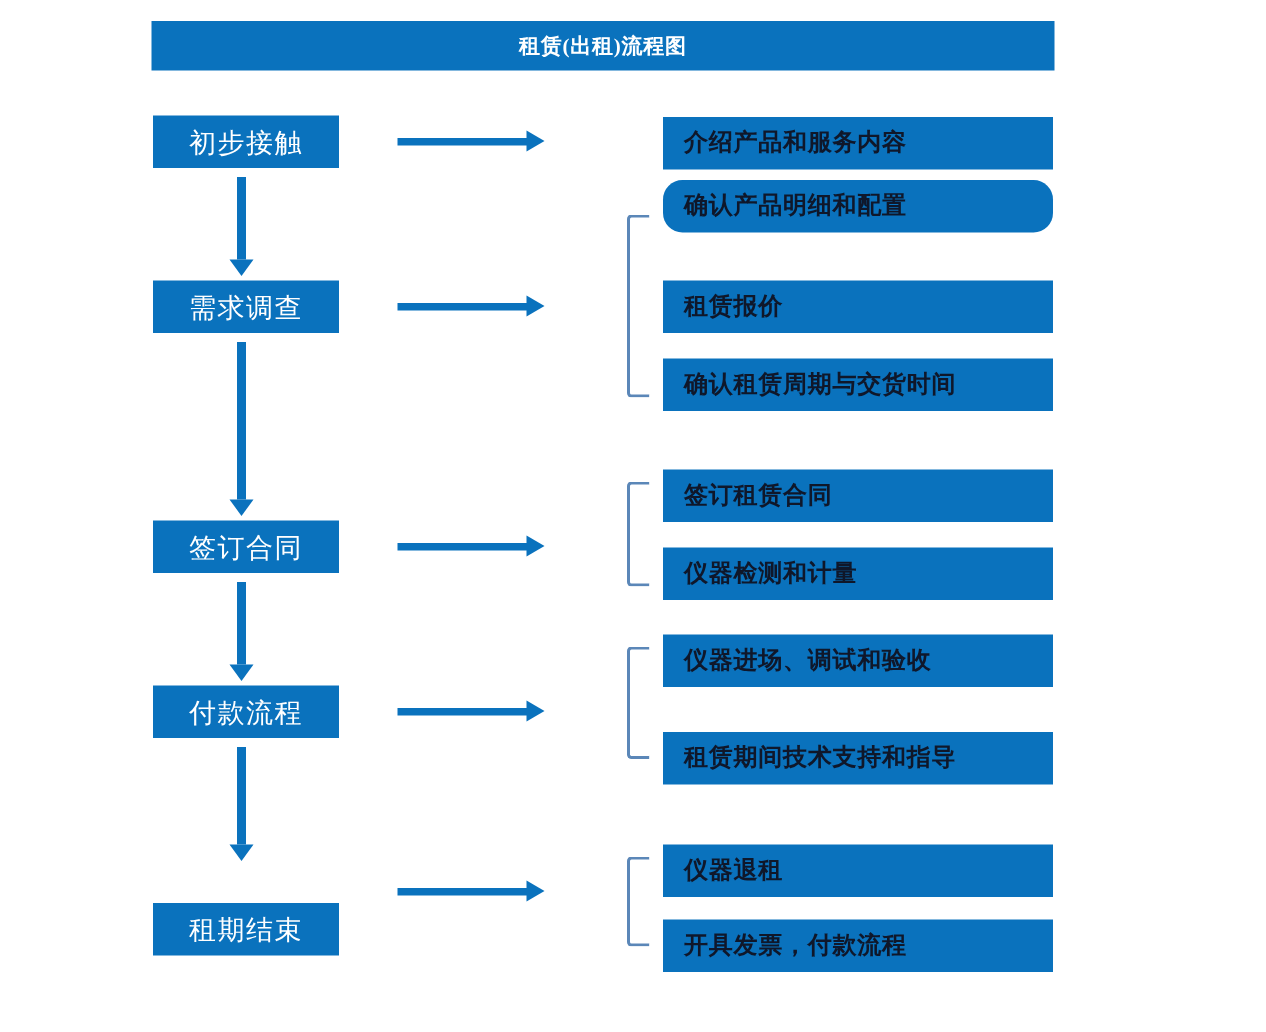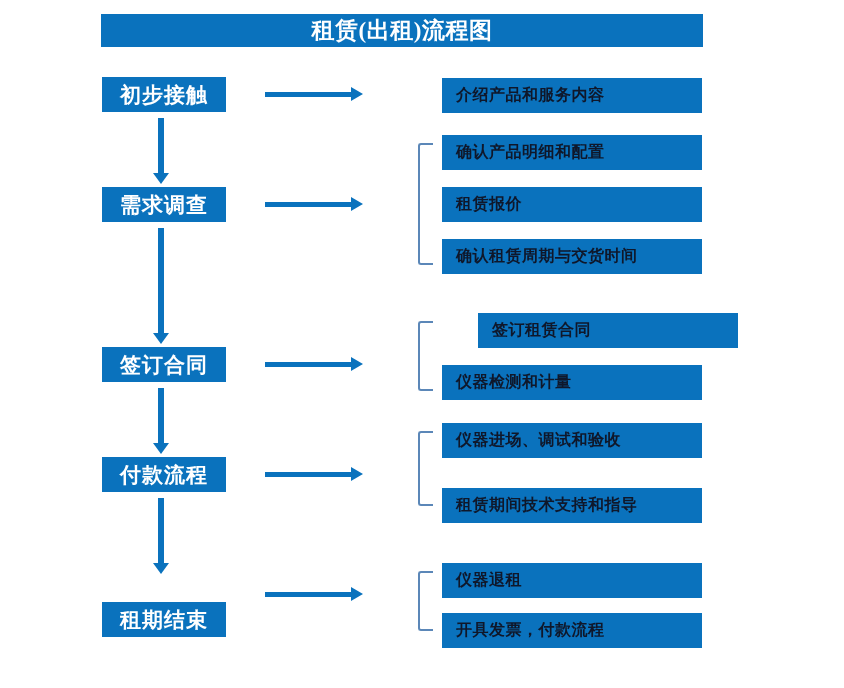--- a/index.html
+++ b/index.html
@@ -21,39 +21,39 @@
 
   
   .title-bar {
     position: absolute;
     left: 101px;
     top: 14px;
     width: 602px;
     height: 33px;
     background: #0a72bd;
     color: #ffffff;
-    font-size: 23px;
+    font-size: 14px;
     font-weight: bold;
     letter-spacing: 0.5px;
     display: flex;
     align-items: center;
     justify-content: center;
     box-sizing: border-box;
   }
 
   
   .stage-box {
     position: absolute;
     left: 102px;
     width: 124px;
     height: 35px;
     background: #0a72bd;
     color: #ffffff;
-    font-size: 21px;
-    font-weight: bold;
+    font-size: 18px;
+    font-weight: normal;
     display: flex;
     align-items: center;
     justify-content: center;
     box-sizing: border-box;
     letter-spacing: 1px;
   }
 
   
   .detail-box {
     position: absolute;
@@ -198,27 +198,27 @@
   <div class="bracket" style="top:143px; height:122px;"></div>
 
   <div class="bracket" style="top:321px; height:70px;"></div>
 
   <div class="bracket" style="top:431px; height:75px;"></div>
 
   <div class="bracket" style="top:571px; height:60px;"></div>
 
   <div class="detail-box" style="top:78px;">介绍产品和服务内容</div>
 
-  <div class="detail-box" style="top:135px;">确认产品明细和配置</div>
+  <div class="detail-box" style="top:120px;border-radius:13px;">确认产品明细和配置</div>
 
   <div class="detail-box" style="top:187px;">租赁报价</div>
 
   <div class="detail-box" style="top:239px;">确认租赁周期与交货时间</div>
 
-  <div class="detail-box" style="top:313px;margin-left:36px;">签订租赁合同</div>
+  <div class="detail-box" style="top:313px;">签订租赁合同</div>
 
   <div class="detail-box" style="top:365px;">仪器检测和计量</div>
 
   <div class="detail-box" style="top:423px;">仪器进场、调试和验收</div>
 
   <div class="detail-box" style="top:488px;">租赁期间技术支持和指导</div>
 
   <div class="detail-box" style="top:563px;">仪器退租</div>
 
   <div class="detail-box" style="top:613px;">开具发票，付款流程</div>

